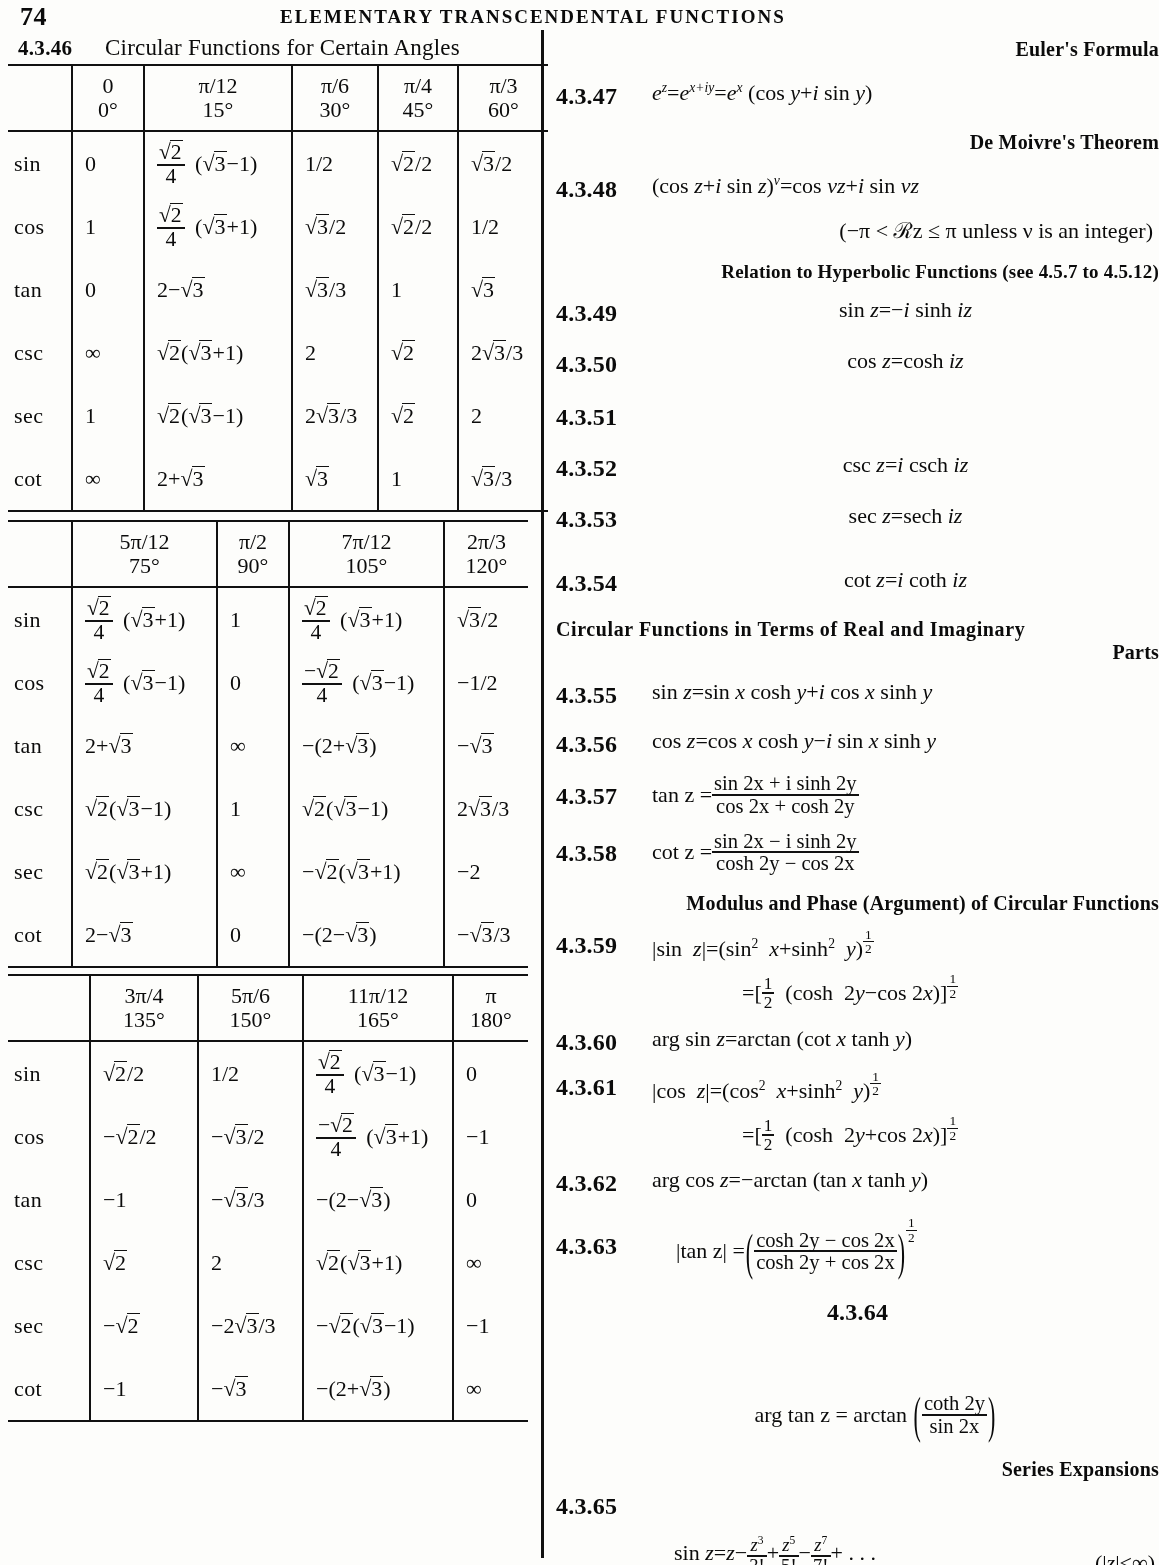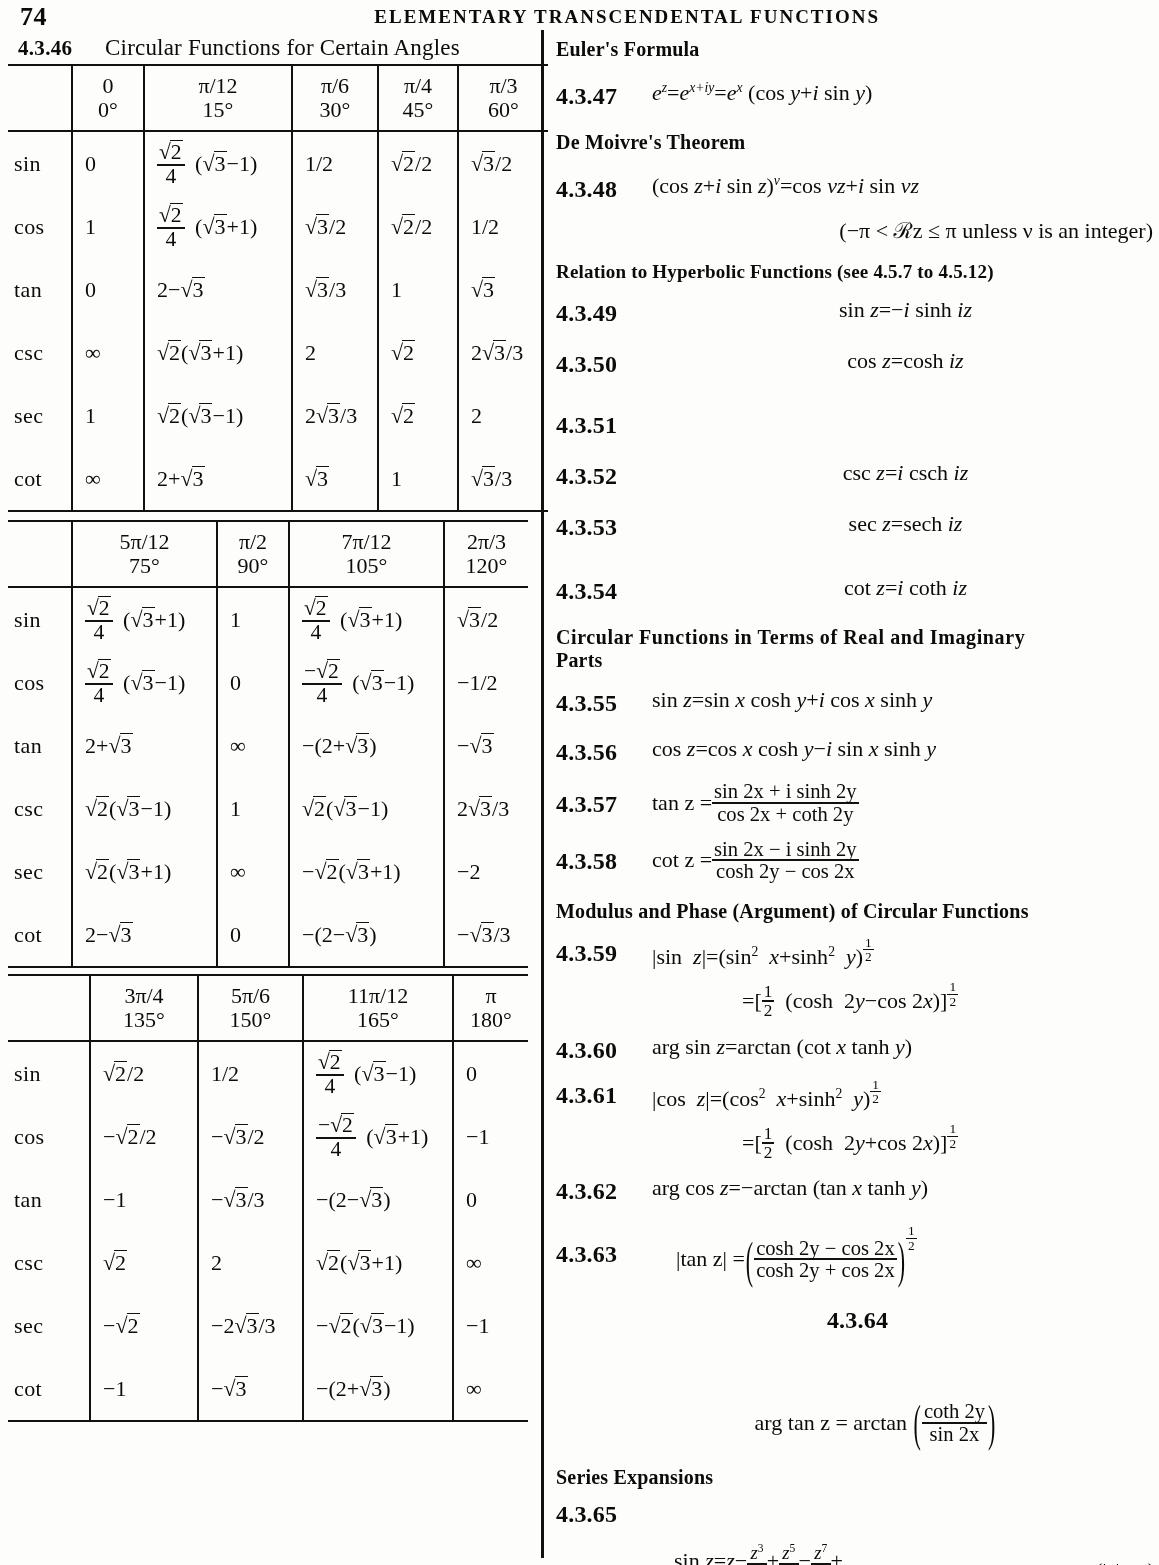--- a/index.html
+++ b/index.html
@@ -10,21 +10,21 @@
   }
   
   #running-head{
     position:absolute;left:0;top:0;width:1159px;height:34px;
   }
   #page-number{
     position:absolute;left:20px;top:2px;
     font-size:26px;font-weight:bold;letter-spacing:.5px;
   }
   #head-title{
-    position:absolute;left:280px;top:6px;width:600px;text-align:right;
+    position:absolute;left:280px;top:6px;width:600px;text-align:left;
     font-size:19px;font-weight:bold;letter-spacing:2.0px;
   }
   
   #left-col{position:absolute;left:0;top:34px;width:540px;height:1531px;}
   #col-divider{
     position:absolute;left:541px;top:30px;width:3px;height:1528px;
     background:#111;
   }
   #right-col{position:absolute;left:556px;top:34px;width:603px;height:1531px;}
 
@@ -79,21 +79,21 @@
     display:inline-block;border-top:1.8px solid #111;
     padding:0 1px;margin-left:-1px;line-height:1.06;
   }
   .halfexp{font-size:.62em;vertical-align:.72em;display:inline-block;}
   .halfexp .frac .b{border-top:1.6px solid #111;}
   .sup{font-size:.62em;vertical-align:.58em;}
   .it{font-style:italic;}
 
   
   .sec-head{
-    text-align:left;font-weight:bold;font-size:20px;
+    text-align:right;font-weight:bold;font-size:20px;
     letter-spacing:.2px;line-height:1.15;
   }
   .sec-head.wide{letter-spacing:.6px;}
   .eq{
     position:relative;
     display:flex;align-items:flex-start;
     font-size:22px;line-height:1.25;
   }
   .eq .eqnum{
     flex:0 0 96px;font-weight:bold;font-size:24px;letter-spacing:.2px;
@@ -440,21 +440,21 @@
   <div class="sec-head" style="margin-top:16px;font-size:19px;">Relation to Hyperbolic Functions (see 4.5.7 to 4.5.12)</div>
 
   <div class="eq center" style="margin-top:14px;">
     <span class="eqnum">4.3.49</span>
     <span class="eqbody">sin <span class="it">z</span>=−<span class="it">i</span> sinh <span class="it">iz</span></span>
   </div>
   <div class="eq center" style="margin-top:19px;">
     <span class="eqnum">4.3.50</span>
     <span class="eqbody">cos <span class="it">z</span>=cosh <span class="it">iz</span></span>
   </div>
-  <div class="eq center" style="margin-top:29px;">
+  <div class="eq center" style="margin-top:21px;">
     <span class="eqnum">4.3.51</span>
   </div>
   <div class="eq center" style="margin-top:19px;">
     <span class="eqnum">4.3.52</span>
     <span class="eqbody">csc <span class="it">z</span>=<span class="it">i</span> csch <span class="it">iz</span></span>
   </div>
   <div class="eq center" style="margin-top:19px;">
     <span class="eqnum">4.3.53</span>
     <span class="eqbody">sec <span class="it">z</span>=sech <span class="it">iz</span></span>
   </div>
@@ -477,21 +477,21 @@
     <span class="eqbody">
       cos <span class="it">z</span>=cos <span class="it">x</span> cosh <span class="it">y</span>−<span class="it">i</span> sin <span class="it">x</span> sinh <span class="it">y</span>
     </span>
   </div>
 
   <div class="eq" style="margin-top:14px;align-items:center;">
     <span class="eqnum">4.3.57</span>
     <span class="eqbody">
       <span style="display:inline-block;vertical-align:middle;">tan z =</span><span class="frac" style="vertical-align:middle;font-size:21px;">
         <span class="n">sin 2x + i sinh 2y</span>
-        <span class="b">cos 2x + coth 2y</span>
+        <span class="b">cos 2x + cosh 2y</span>
       </span>
     </span>
   </div>
 
   <div class="eq" style="margin-top:14px;align-items:center;">
     <span class="eqnum">4.3.58</span>
     <span class="eqbody">
       <span style="display:inline-block;vertical-align:middle;">cot z =</span><span class="frac" style="vertical-align:middle;font-size:21px;">
         <span class="n">sin 2x − i sinh 2y</span>
         <span class="b">cosh 2y − cos 2x</span>

